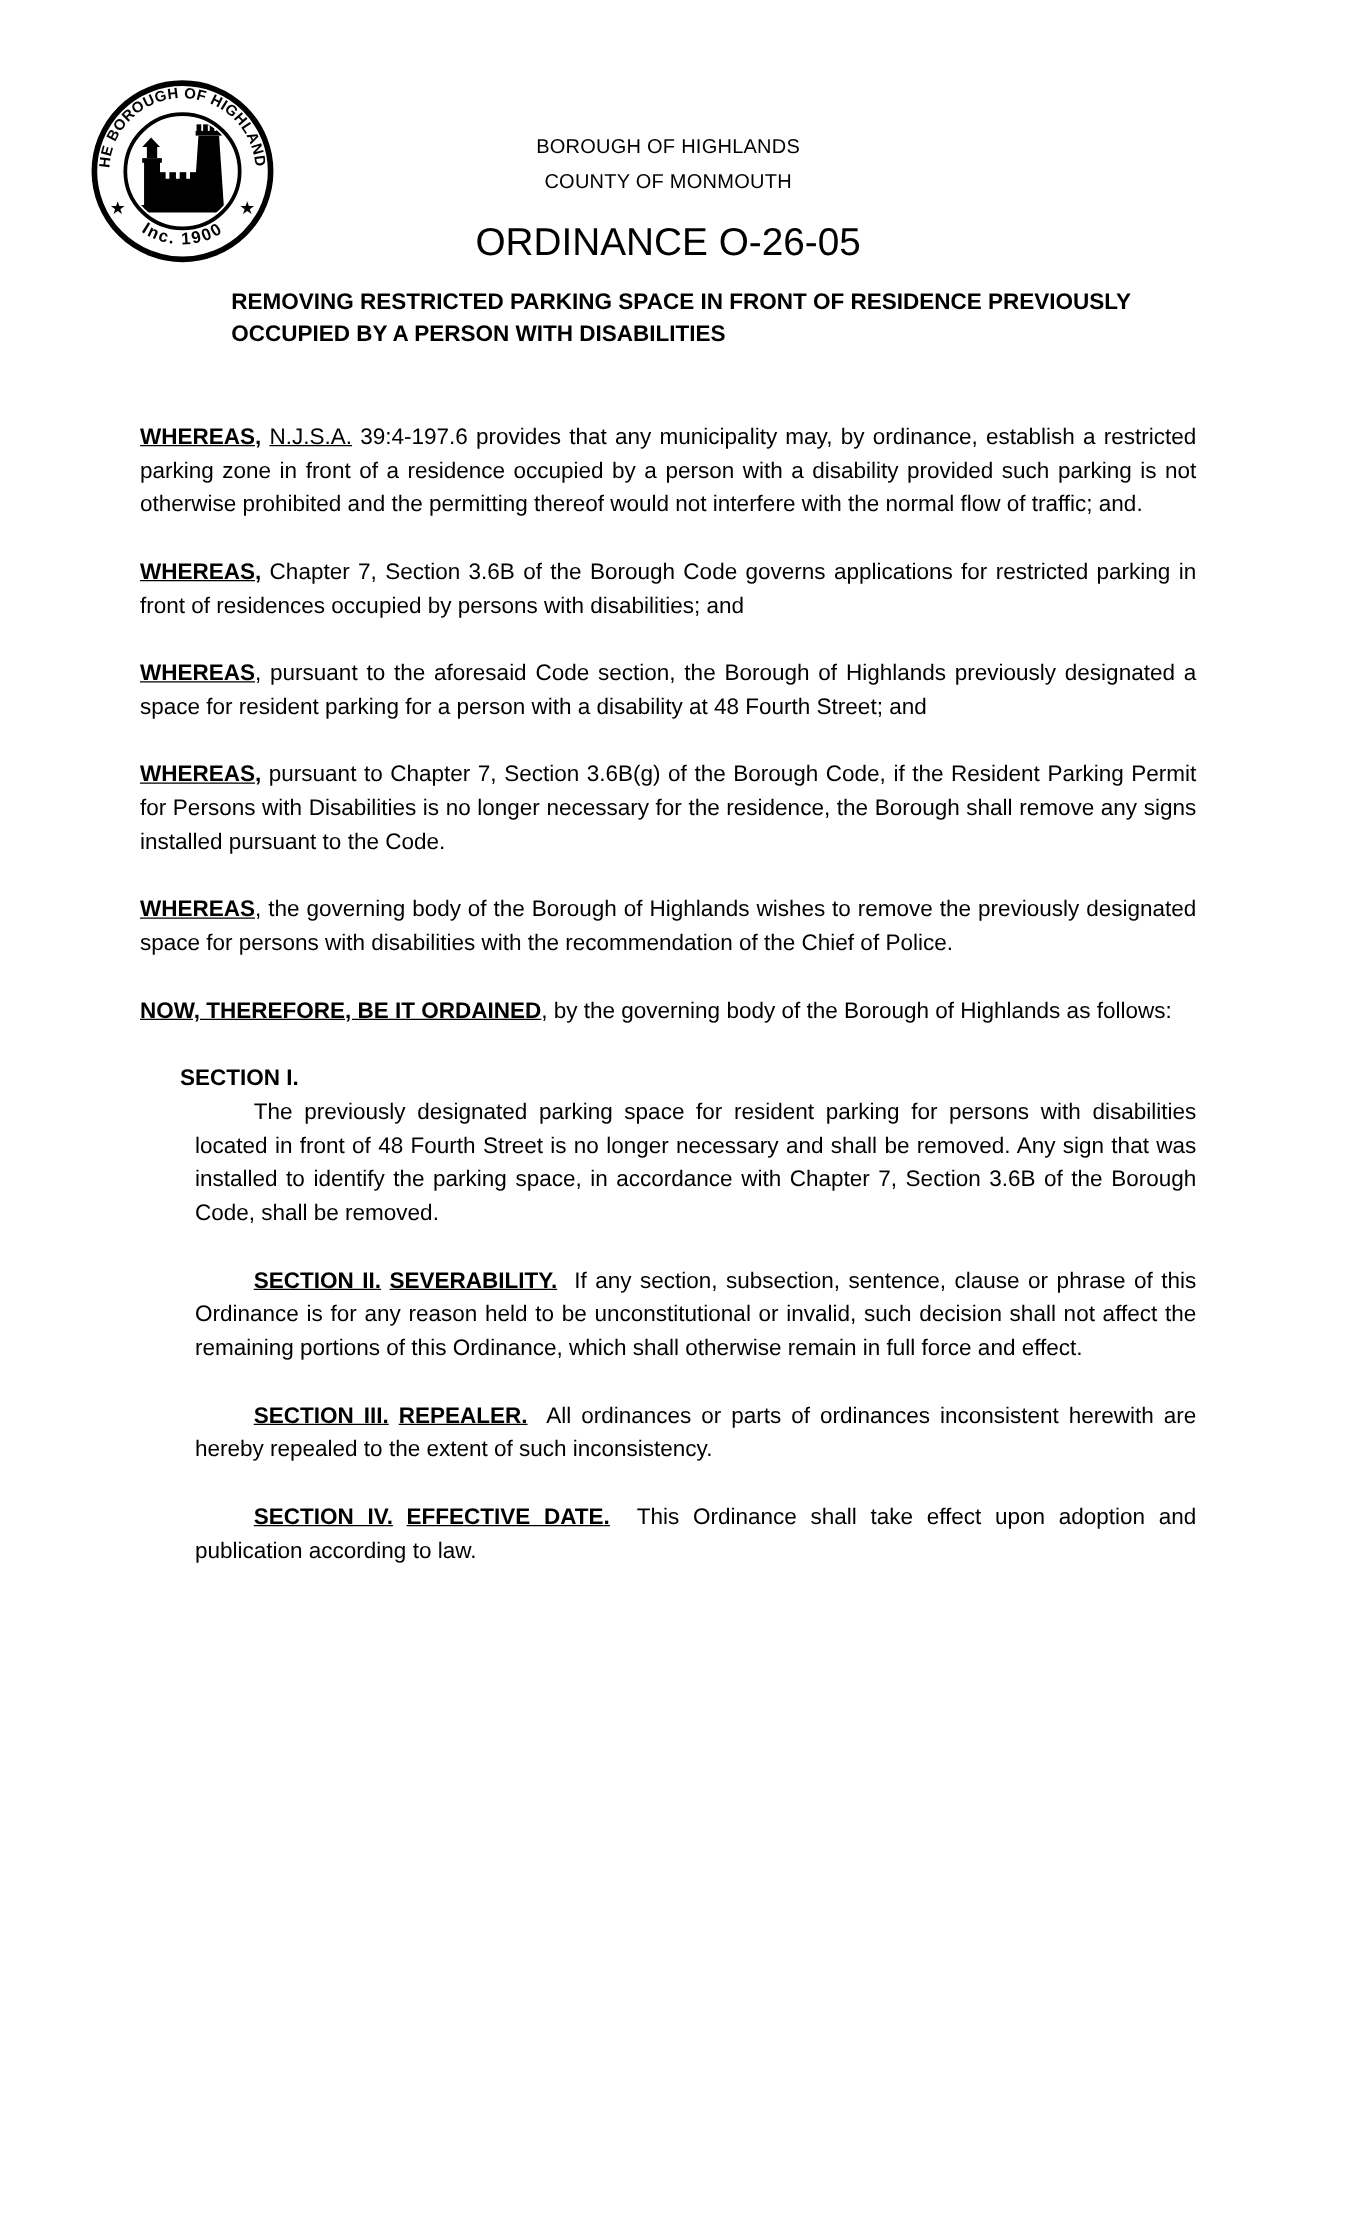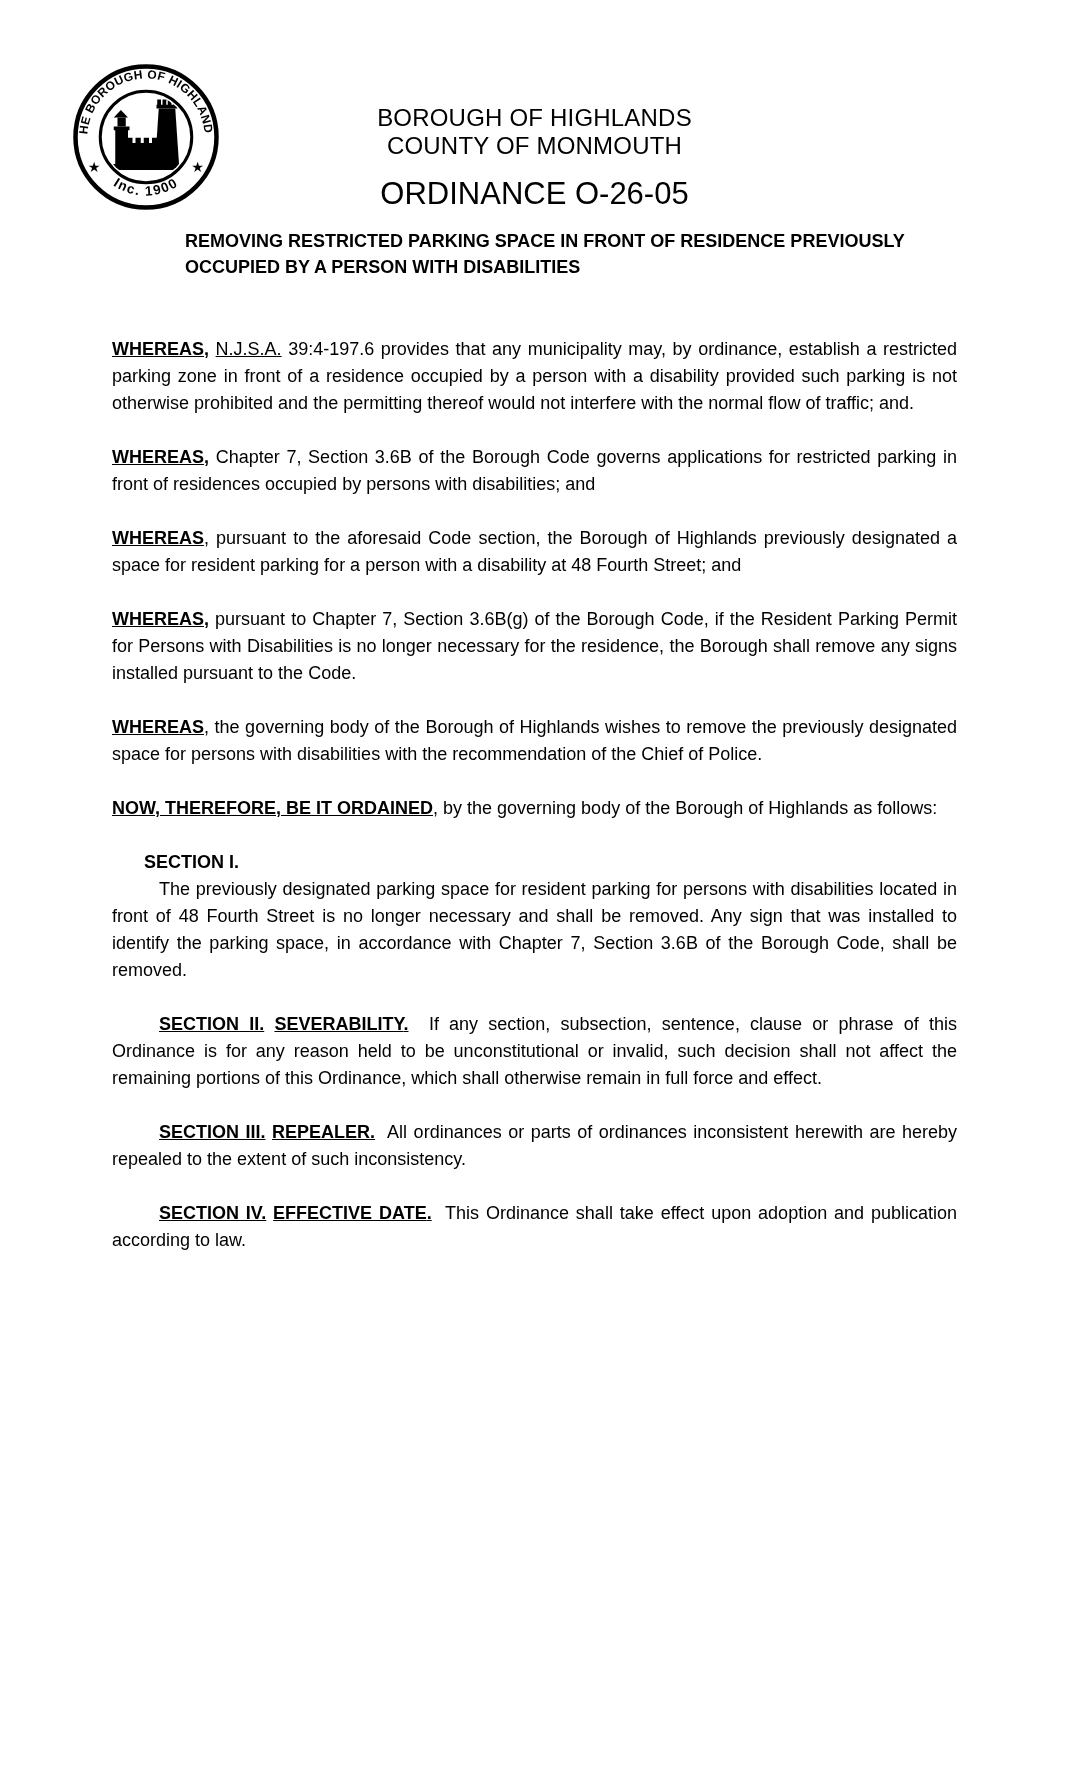--- a/index.html
+++ b/index.html
@@ -2,26 +2,26 @@
 <html><head>
 <meta charset="utf-8">
 <style>
   html,body { margin:0; padding:0; background:#ffffff; }
   .page {
     position:relative; width:1088px; height:1792px; background:#ffffff;
     color:#000; font-family:"Liberation Sans", sans-serif; overflow:hidden;
   }
   .seal { position:absolute; left:66px; top:62px; width:160px; height:150px; }
   .content { padding:104px 131px 0 112px; }
-  .org-header { text-align:center; font-size:24px; line-height:28px; letter-spacing:0.2px; }
+  .org-header { text-align:center; font-size:16px; line-height:28px; letter-spacing:0.2px; }
   .title { text-align:center; font-size:31px; font-weight:normal; margin:16px 0 6px 0; }
   .subtitle { font-weight:bold; font-size:18px; line-height:26px; margin:16px 0 56px 73px; }
   .para { font-size:18px; line-height:27px; text-align:justify; margin:0 0 27px 0; }
   .sec1-head { font-size:18px; line-height:27px; font-weight:bold; margin:0 0 0 32px; }
-  .indent1 { text-indent:47px; }
+  .indent1 { text-indent:47px;margin-left:44px; }
   .b { font-weight:bold;text-decoration:underline; }
   .u { text-decoration:underline; }
 </style>
 </head>
 <body>
 
 <div class="page">
 
   <svg class="seal" viewBox="0 0 200 200">
     <defs>

